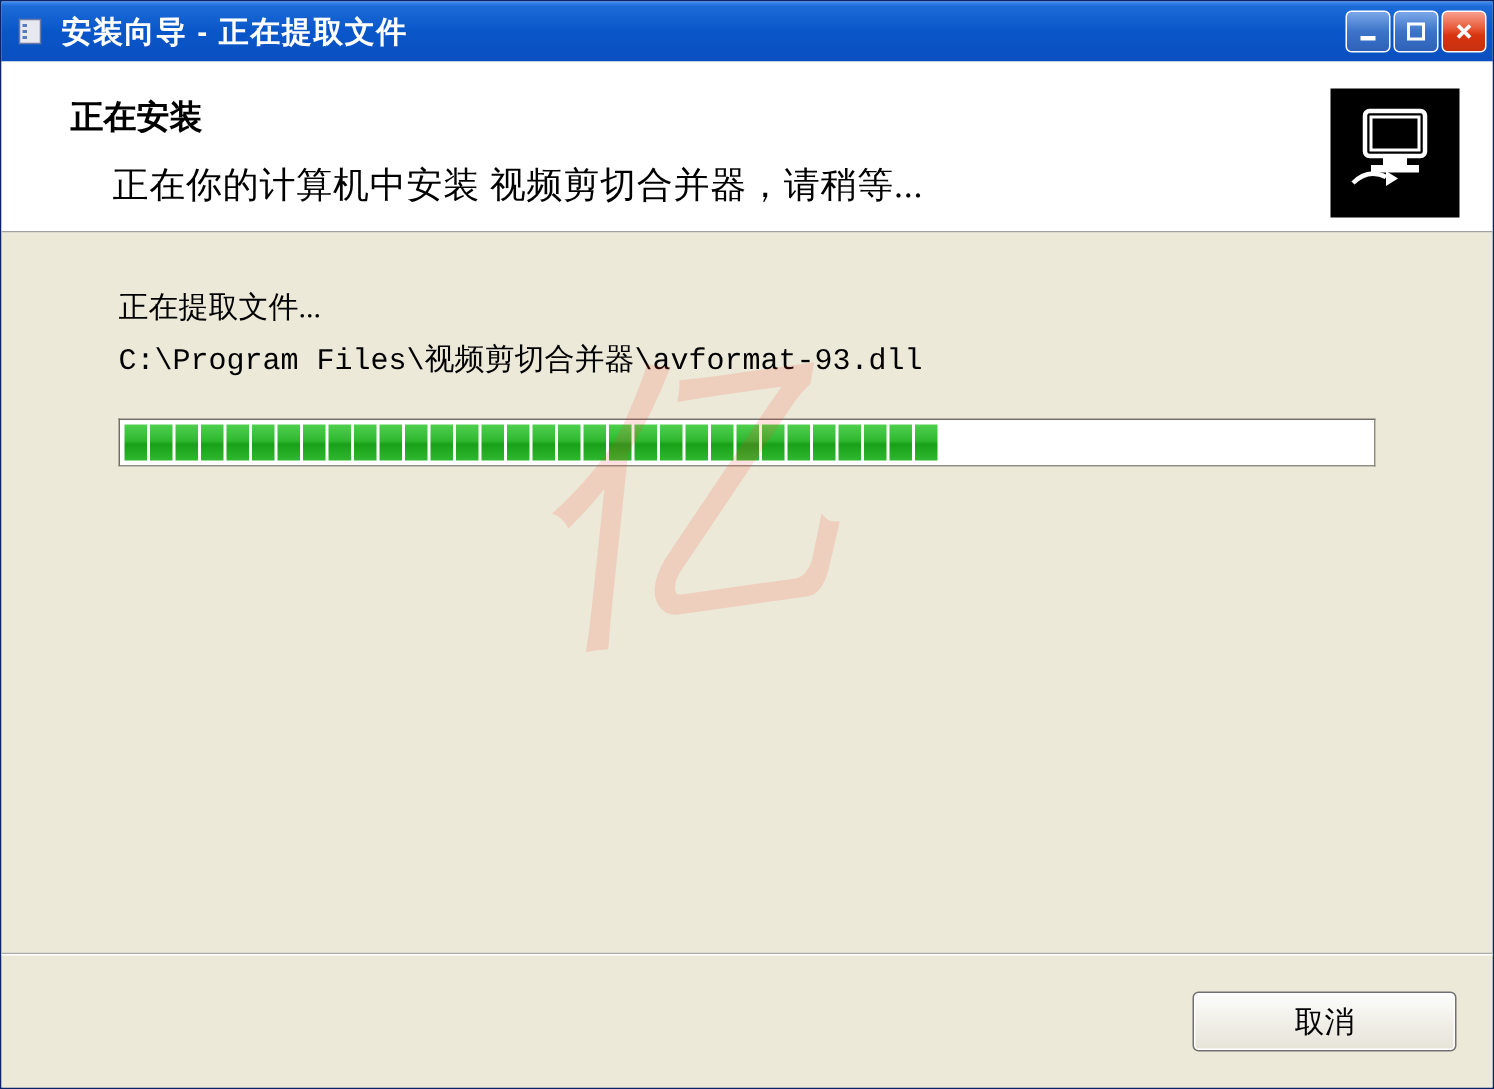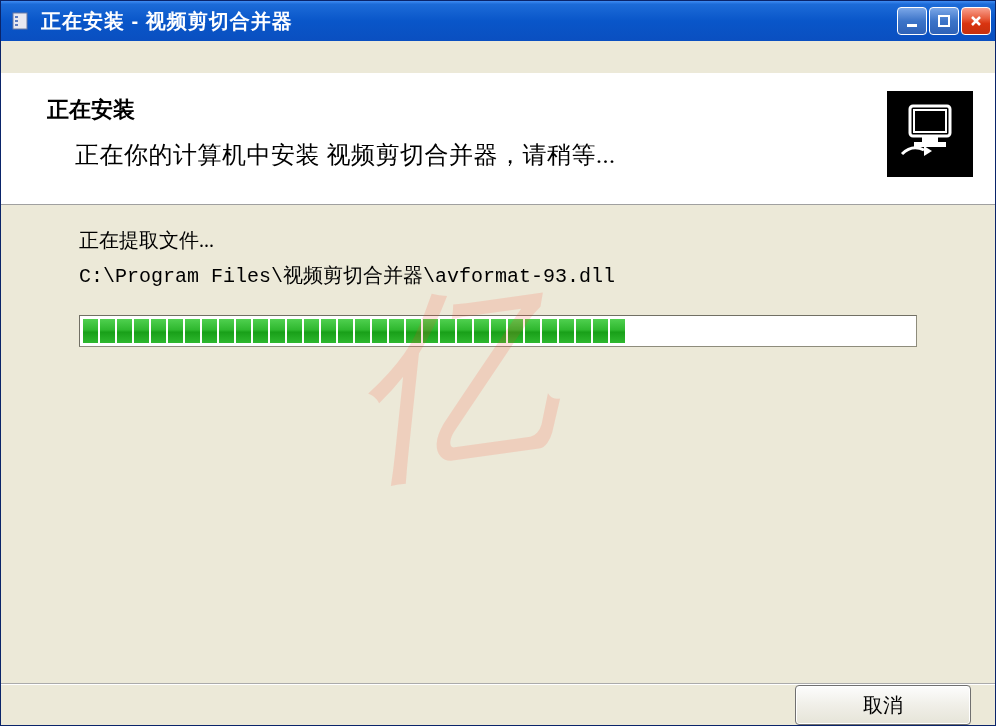--- a/index.html
+++ b/index.html
@@ -57,24 +57,23 @@
     justify-content: center;
     background: linear-gradient(to bottom, #7ba7e8 0%, #3c74c8 50%, #2e62b8 100%);
     color: #fff;
   }
   .titlebar-btn.close {
     background: linear-gradient(to bottom, #f89f8d 0%, #e85d3d 40%, #d93410 60%, #c6300e 100%);
   }
   .header-area {
     background: #fff;
     border-bottom: 1px solid #a0a0a0;
-    padding: 18px 22px 27px 22px;
+    padding: 18px 22px 9px 22px;
     display: flex;
     align-items: flex-start;
-    margin-top: 32px;
   }
   .header-text {
     flex: 1;
     padding-top: 4px;
   }
   .header-title {
     font-family: "SimHei","Microsoft YaHei", sans-serif;
     font-weight: bold;
     font-size: 22px;
     color: #000;
@@ -100,20 +99,21 @@
     flex: 1;
     background: #ece9d8;
     padding: 22px 56px;
     position: relative;
   }
   .extracting-label {
     font-family: "SimSun","宋体", serif;
     font-size: 20px;
     color: #000;
     margin-left: 22px;
+    margin-top: 14px;
   }
   .file-path {
     font-family: "Courier New", "SimSun", monospace;
     font-size: 20px;
     color: #000;
     margin: 8px 0 0 22px;
   }
   .progress-outer {
     margin: 26px 22px 0 22px;
     height: 32px;
@@ -139,21 +139,21 @@
     font-family: "KaiTi","STKaiti",serif;
     transform: rotate(-8deg);
     pointer-events: none;
     user-select: none;
     font-style: italic;
     letter-spacing: -30px;
     line-height: 0.8;
   }
   .footer-area {
     border-top: 2px groove #fff;
-    padding: 0 24px;
+    padding: 24px 24px;
     display: flex;
     justify-content: flex-end;
     background: #ece9d8;
   }
   .btn {
     min-width: 176px;
     height: 40px;
     background: linear-gradient(to bottom, #fdfdfd 0%, #f0efe8 50%, #e6e4d8 100%);
     border: 1px solid #707070;
     border-radius: 4px;
@@ -171,21 +171,21 @@
 
   <div class="titlebar">
     <div class="titlebar-icon">
       <svg width="22" height="22" viewBox="0 0 22 22">
         <rect x="3" y="3" width="14" height="16" fill="#e8e8f0" stroke="#6b7aa3" stroke-width="1"></rect>
         <rect x="5" y="6" width="3" height="2" fill="#5a7ac0"></rect>
         <rect x="5" y="10" width="3" height="2" fill="#5a7ac0"></rect>
         <rect x="5" y="14" width="3" height="2" fill="#5a7ac0"></rect>
       </svg>
     </div>
-    <div class="titlebar-text">正在安装 - 视频剪切合并器</div>
+    <div class="titlebar-text">安装向导 - 正在提取文件</div>
     <div class="titlebar-buttons">
       <div class="titlebar-btn">
         <svg width="14" height="14" viewBox="0 0 14 14">
             <rect x="2" y="10" width="10" height="3" fill="#fff"></rect>
           </svg>
       </div>
       <div class="titlebar-btn">
         <svg width="14" height="14" viewBox="0 0 14 14">
             <rect x="2" y="2" width="10" height="10" fill="none" stroke="#fff" stroke-width="2"></rect>
           </svg>

